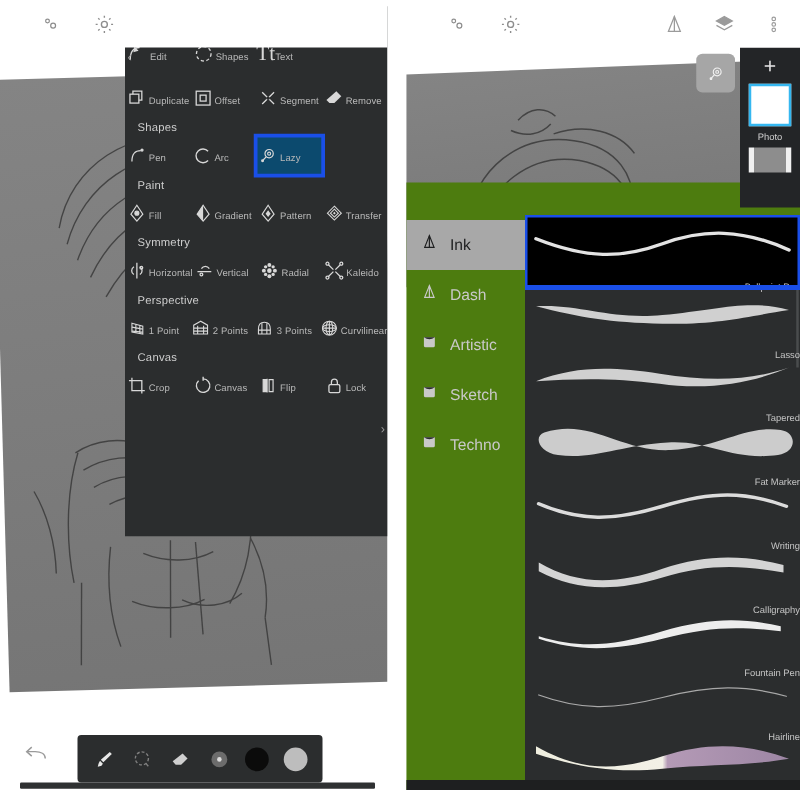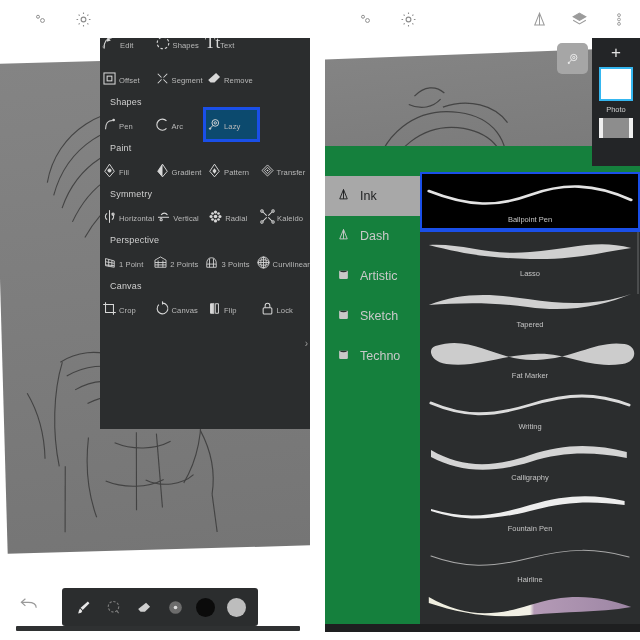--- a/index.html
+++ b/index.html
@@ -98,38 +98,38 @@
   
   .lazy-btn {
     position: absolute; right: 52px; top: 43px; width: 31px; height: 31px;
     background: #a6a6a6; border-radius: 5px; z-index: 36;
     display: flex; align-items: center; justify-content: center;
   }
 
   
   .brush-panel {
     position: absolute; left: 0; right: 0; top: 146px; bottom: 8px;
-    background: #15803d; z-index: 30;
+    background: #4d7c0f; z-index: 30;
   }
   .bp-head { height: 26px; position: relative; }
   .bp-gear { position: absolute; right: 10px; top: 5px; }
   .bp-body { position: absolute; left: 0; right: 0; top: 26px; bottom: 0; display: flex; }
   .cats { width: 95px; flex: 0 0 95px; padding-top: 4px; }
   .cat {
     height: 40px; display: flex; align-items: center; gap: 9px; padding-left: 11px; color: #c9c9c9;
   }
   .cat.sel { background: #a8a8a8; color: #1e1f20; }
   .cat-lab { font-size: 12.5px; }
   .brushes { flex: 1; position: relative; overflow: hidden; background: #2b2d2e; }
   .brush {
     position: relative; height: 51px; padding-top: 2px;
   }
   .brush svg { display: block; width: 100%; height: 34px; }
   .brush .b-lab {
-    text-align: center; font-size: 7.5px; color: #c4c4c4; margin-top: 1px;
+    text-align: right; font-size: 7.5px; color: #c4c4c4; margin-top: 11px;
   }
   .brush.sel {
     background: #000; outline: 4px solid #1a4fe8; outline-offset: -2px;
     height: 58px; margin-bottom: 2px;
   }
   .brush.sel svg { height: 40px; }
   .scrollbar {
     position: absolute; right: 1px; top: 2px; width: 2px; height: 120px; background: #4a4c4d;
   }
   .gutter { position: absolute; left: 0; right: 0; bottom: 0; height: 8px; background: #1e1f20; }
@@ -230,20 +230,29 @@
             <span style="font-size:17px;color:#d8d8d8;font-family:'Liberation Serif',serif;">Tt</span>
           </div>
           <div class="tp-lab">Text</div>
         </div>
       </div>
 
       <div class="tp-grid" style="margin-top:4px;">
         <div class="tp-item">
           <div class="tp-ico">
             <svg width="19" height="19" viewBox="0 0 24 24" fill="none" stroke="#d8d8d8" stroke-width="1.3">
+              <rect x="5" y="8" width="9" height="9"></rect>
+                <path d="M8 8V5h9v9h-3"></path>
+            </svg>
+          </div>
+          <div class="tp-lab">Duplicate</div>
+        </div>
+        <div class="tp-item">
+          <div class="tp-ico">
+            <svg width="19" height="19" viewBox="0 0 24 24" fill="none" stroke="#d8d8d8" stroke-width="1.3">
               <rect x="5" y="5" width="14" height="14"></rect>
                 <rect x="9" y="9" width="6" height="6"></rect>
             </svg>
           </div>
           <div class="tp-lab">Offset</div>
         </div>
         <div class="tp-item">
           <div class="tp-ico">
             <svg width="19" height="19" viewBox="0 0 24 24" fill="none" stroke="#d8d8d8" stroke-width="1.3">
               <path d="M6 6l12 12M18 6L6 18"></path>

